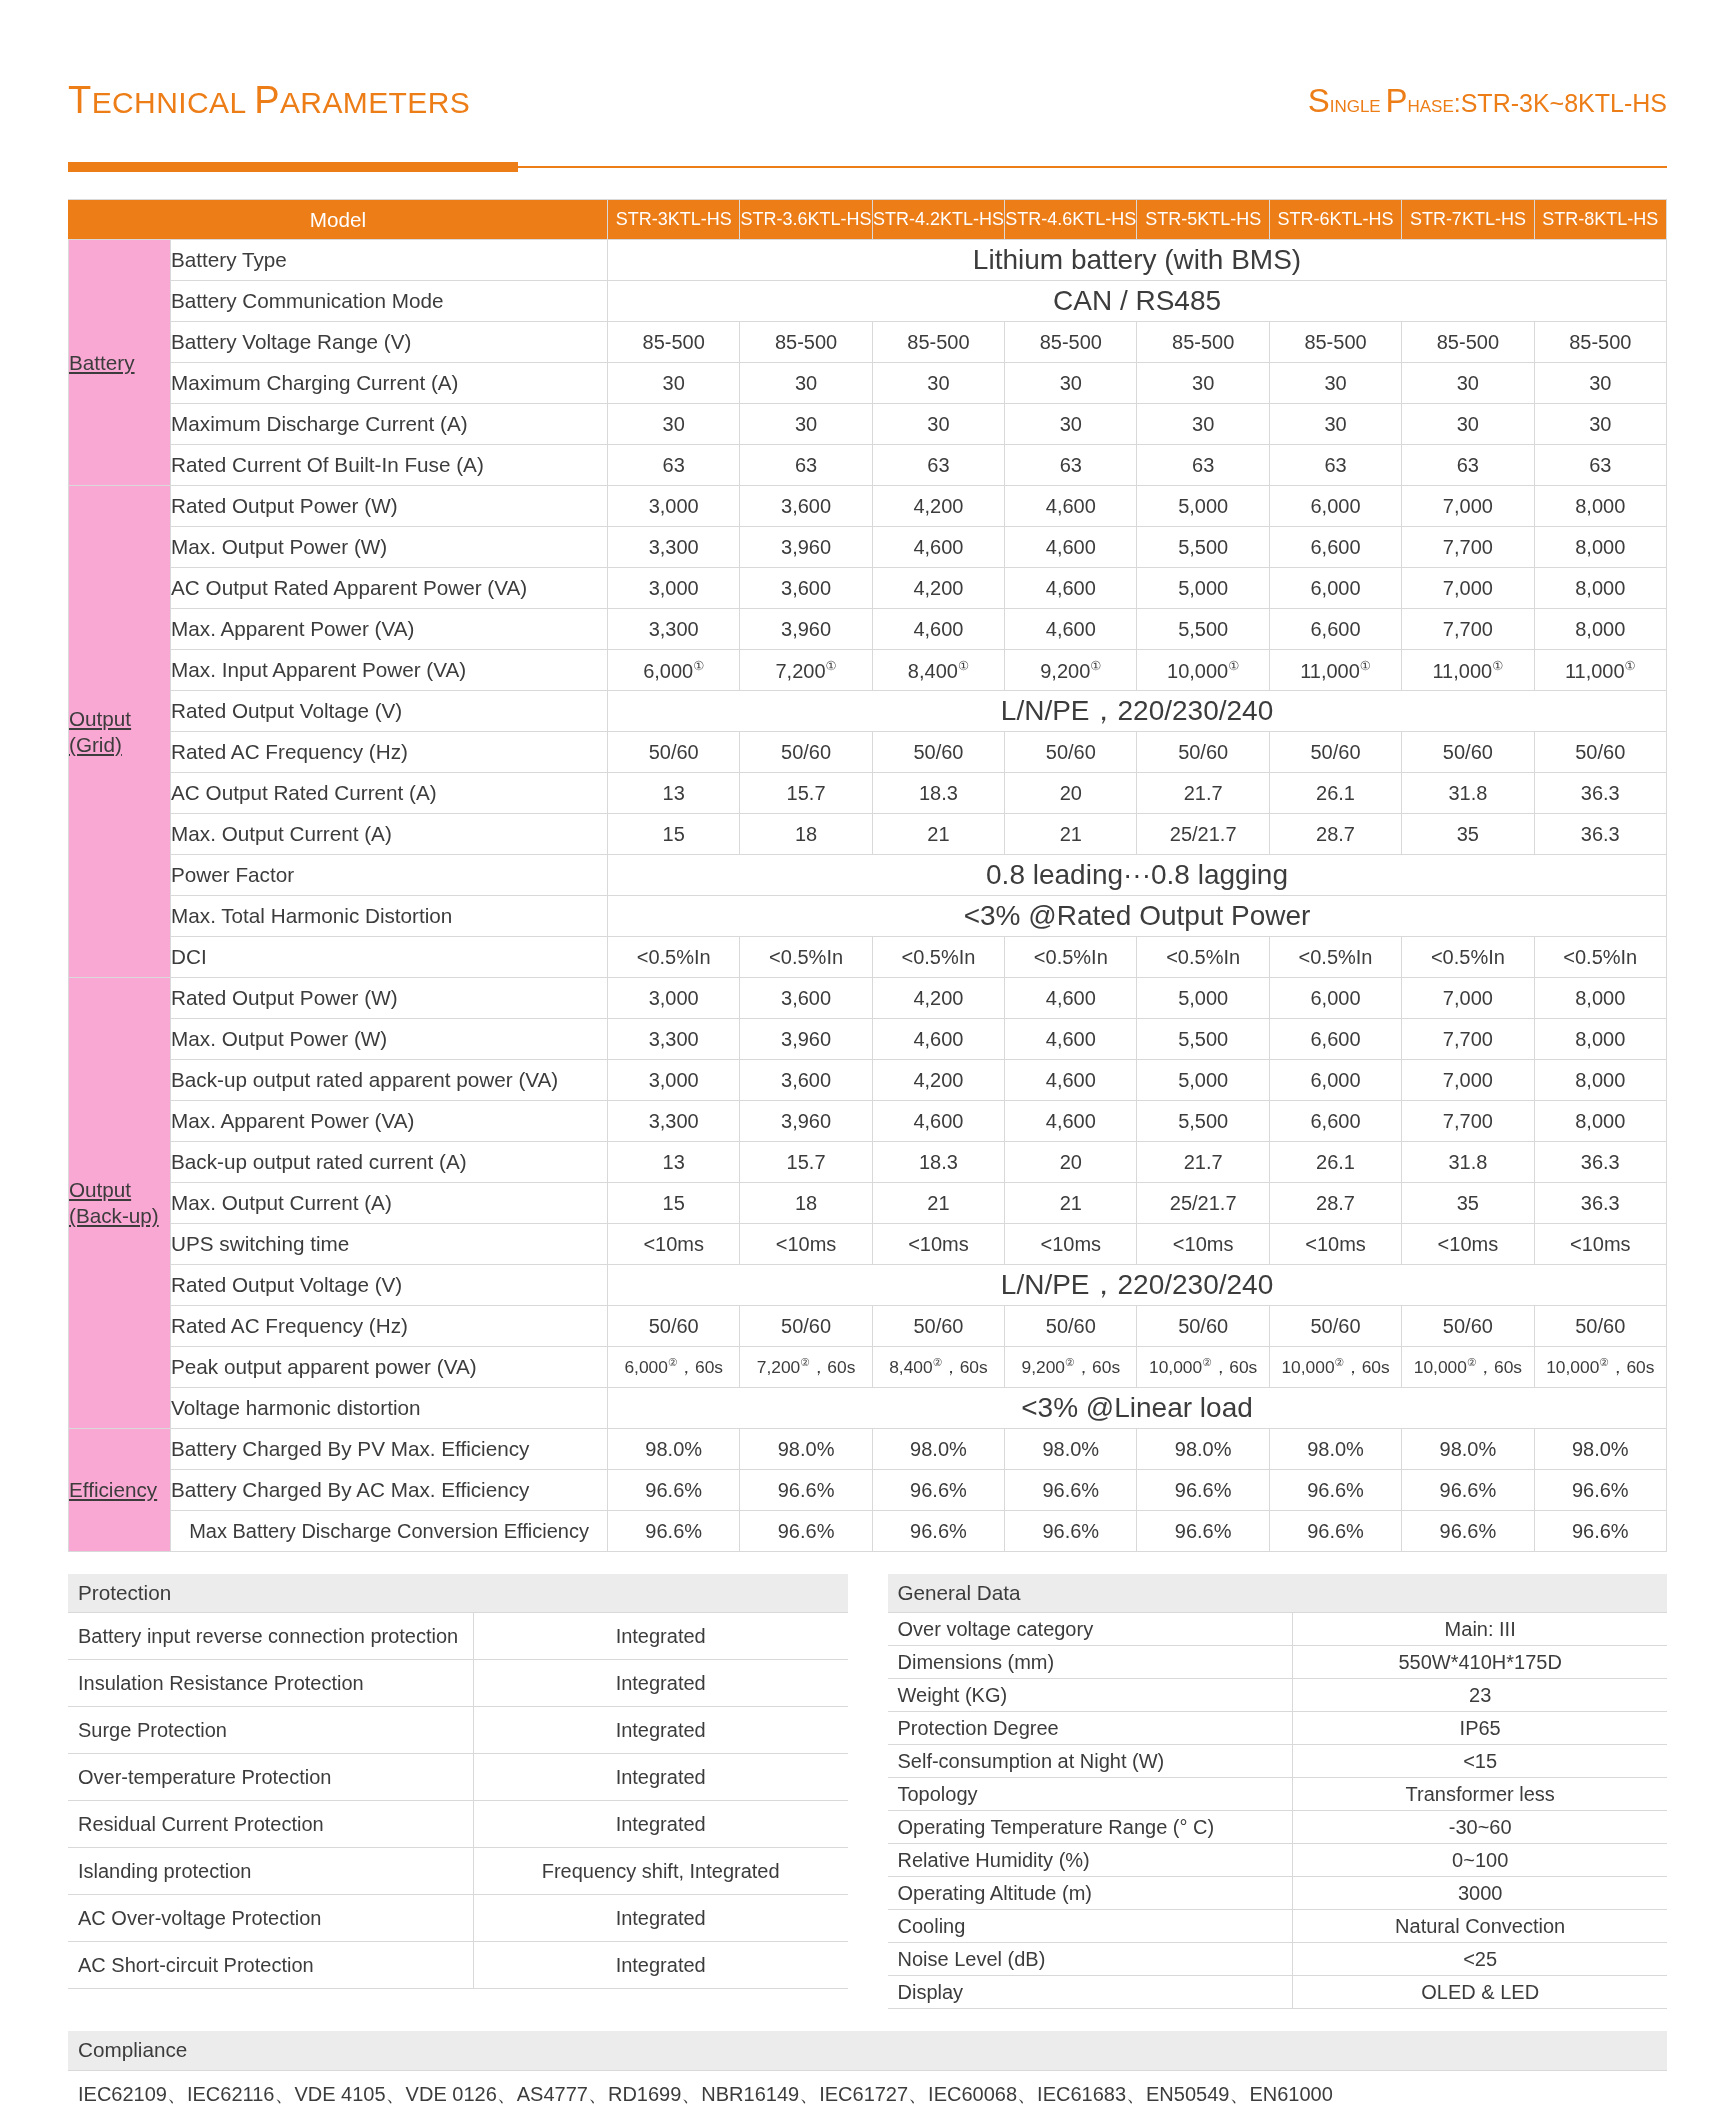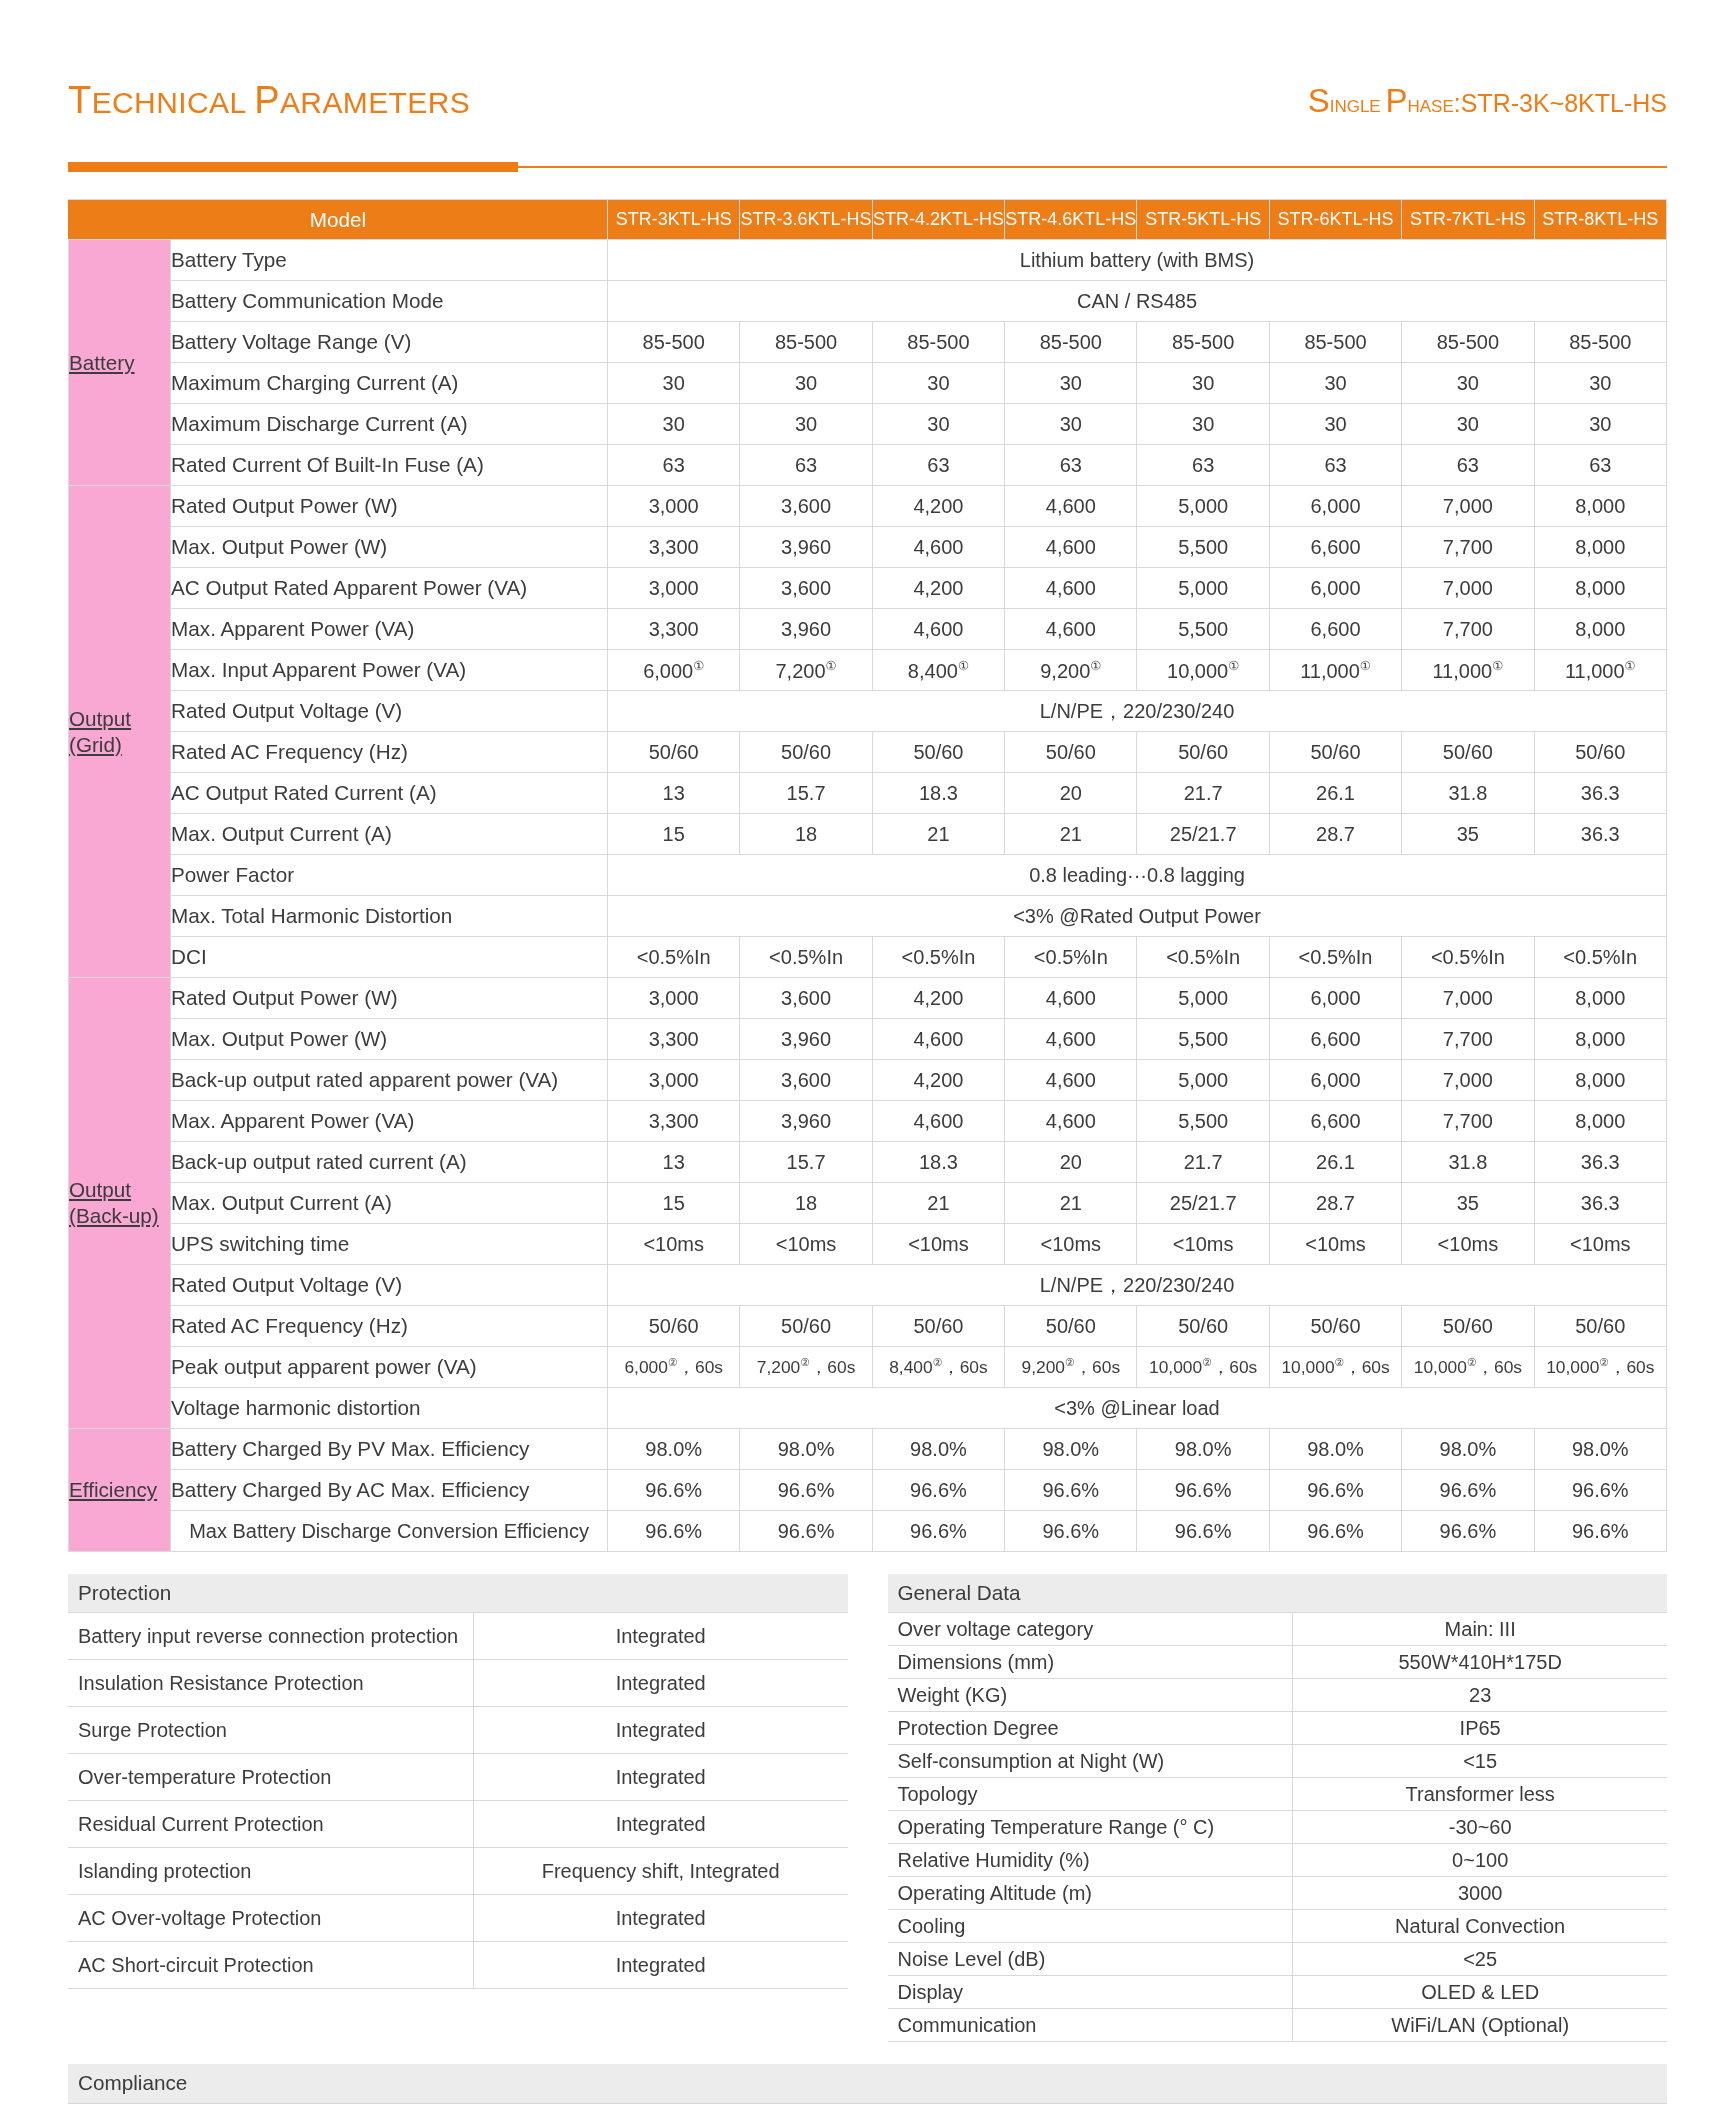--- a/index.html
+++ b/index.html
@@ -88,21 +88,21 @@
     color: #3c3c3c;
     height: 41px;
     line-height: 1.18;
   }
   td.val {
     text-align: center;
     font-size: 20px;
     color: #3c3c3c;
     height: 41px;
   }
-  td.val.merged { font-size: 20px; }
+  td.val.merged { font-size: 28px; }
   td.val.peak { font-size: 17.4px; white-space: nowrap; }
   td.val sup { font-size: 0.62em; vertical-align: super; }
   td.param.two-line { line-height: 1.1; font-size: 20px; text-align: center; }
 
   
   .bottom-wrap {
     display: flex;
     gap: 40px;
     margin-top: 21.5px;
   }
@@ -608,24 +608,20 @@
             <td class="mv">Natural Convection</td>
           </tr>
           <tr>
             <td class="mk">Noise Level (dB)</td>
             <td class="mv">&lt;25</td>
           </tr>
           <tr>
             <td class="mk">Display</td>
             <td class="mv">OLED &amp; LED</td>
           </tr>
-          <tr>
-            <td class="mk">Communication</td>
-            <td class="mv">WiFi/LAN (Optional)</td>
-          </tr>
         </tbody>
     </table>
   </div>
 </div>
 
 <table class="comp">
   <tbody>
     <tr>
       <td class="sec-head">Compliance</td>
     </tr>

